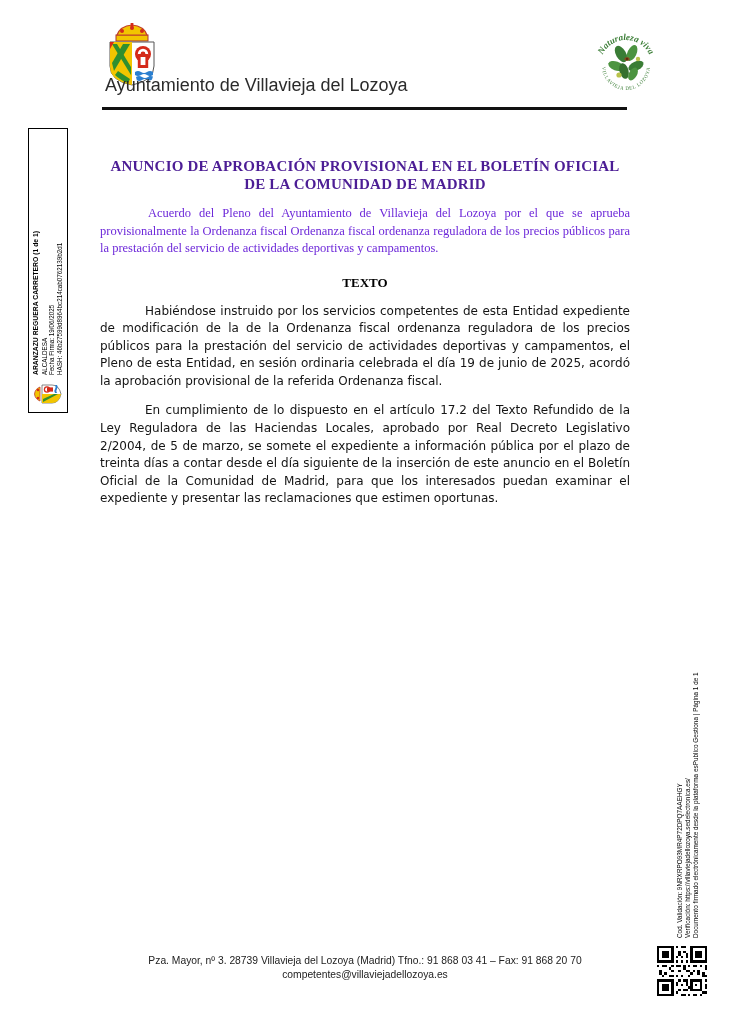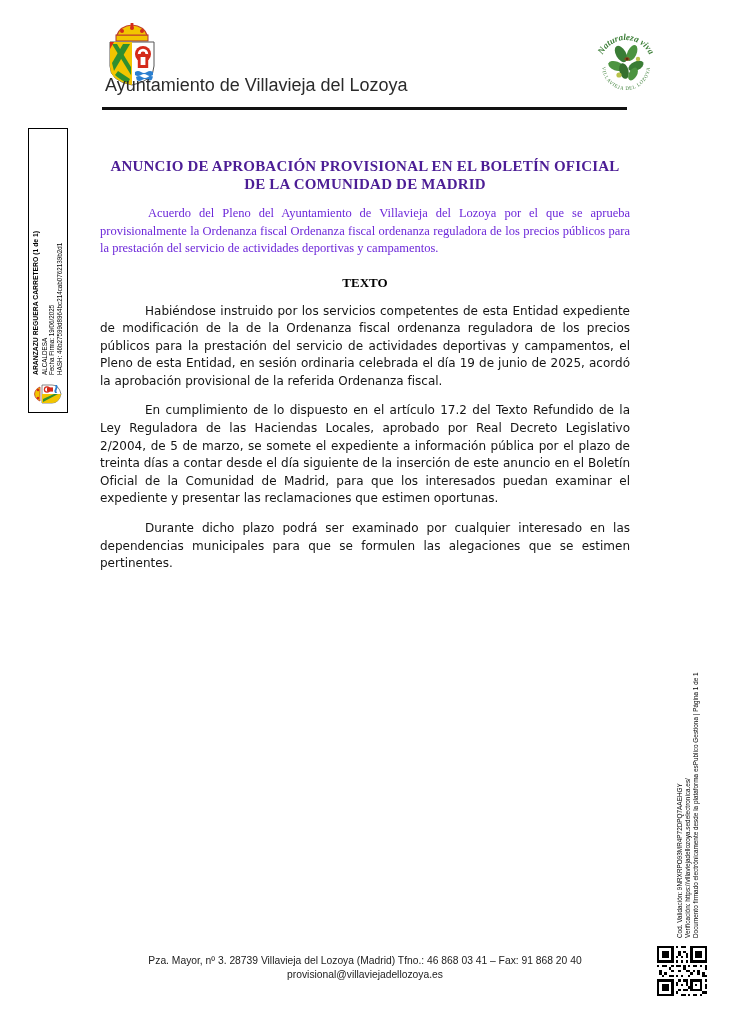--- a/index.html
+++ b/index.html
@@ -105,21 +105,20 @@
       <textPath href="#arcBottom" startOffset="50%" text-anchor="middle">VILLAVIEJA DEL LOZOYA</textPath>
     </text>
   </svg>
 
   <div class="content">
     <h1 class="doc-title">ANUNCIO DE APROBACIÓN PROVISIONAL EN EL BOLETÍN OFICIAL DE LA COMUNIDAD DE MADRID</h1>
     <p class="p-serif">Acuerdo del Pleno del Ayuntamiento de Villavieja del Lozoya por el que se aprueba provisionalmente la Ordenanza fiscal Ordenanza fiscal ordenanza reguladora de los precios públicos para la prestación del servicio de actividades deportivas y campamentos.</p>
     <h2 class="h-texto">TEXTO</h2>
     <p class="p-sans">Habiéndose instruido por los servicios competentes de esta Entidad expediente de modificación de la de la Ordenanza fiscal ordenanza reguladora de los precios públicos para la prestación del servicio de actividades deportivas y campamentos, el Pleno de esta Entidad, en sesión ordinaria celebrada el día 19 de junio de 2025, acordó la aprobación provisional de la referida Ordenanza fiscal.</p>
     <p class="p-sans">En cumplimiento de lo dispuesto en el artículo 17.2 del Texto Refundido de la Ley Reguladora de las Haciendas Locales, aprobado por Real Decreto Legislativo 2/2004, de 5 de marzo, se somete el expediente a información pública por el plazo de treinta días a contar desde el día siguiente de la inserción de este anuncio en el Boletín Oficial de la Comunidad de Madrid, para que los interesados puedan examinar el expediente y presentar las reclamaciones que estimen oportunas.</p>
-    <p class="p-sans">Durante dicho plazo podrá ser examinado por cualquier interesado en las dependencias municipales para que se formulen las alegaciones que se estimen pertinentes.</p>
   </div>
 
   <div class="sig-box">
     <div class="sig-rotated">
       <svg class="sig-emblem" viewBox="0 0 24 28">
         <path d="M5 6 q2 -5 7 -5.5 q5 0.5 7 5.5 z" fill="#f2c500" stroke="#c2412a" stroke-width="0.8"></path>
         <circle cx="8" cy="4" r="1.2" fill="#d42a1a"></circle>
         <circle cx="16" cy="4" r="1.2" fill="#d42a1a"></circle>
         <path d="M3 8 h18 v10 q0 7 -9 9 q-9 -2 -9 -9 z" fill="#fff" stroke="#555" stroke-width="0.7"></path>
         <path d="M3 8 h9 v19 q-9 -2 -9 -9 z" fill="#f2c500"></path>
@@ -158,17 +157,17 @@
       M9 10h1v1H9z M12 10h2v1h-2z M15 10h1v1h-1z M17 10h1v2h-1z M19 11h1v1h-1z
       M8 12h1v1H8z M10 12h1v1h-1z M13 12h1v1h-1z M14 11h1v1h-1z M19 12h2v1h-2z
       M14 14h5v5h-5z M15 15v3h3v-3z M16 16h1v1h-1z
       M9 14h1v1H9z M11 14h2v1h-2z M20 14h1v1h-1z
       M8 15h1v2H8z M10 16h1v1h-1z M12 15h1v2h-1z M13 17h1v1h-1z
       M9 18h1v1H9z M11 18h2v1h-2z M8 19h1v1H8z M10 20h2v1h-2z M13 20h1v1h-1z
       M20 16h1v2h-1z M19 19h2v1h-2z M15 20h2v1h-2z M18 20h1v1h-1z"></path>
   </svg>
 
   <div class="footer">
-    <div>Pza. Mayor, nº 3. 28739 Villavieja del Lozoya (Madrid) Tfno.: 46 868 03 41 – Fax: 91 868 20 40</div>
-    <div>provisional@villaviejadellozoya.es</div>
+    <div>Pza. Mayor, nº 3. 28739 Villavieja del Lozoya (Madrid) Tfno.: 91 868 03 41 – Fax: 91 868 20 70</div>
+    <div>competentes@villaviejadellozoya.es</div>
   </div>
 
 </div>
 
 </body></html>

